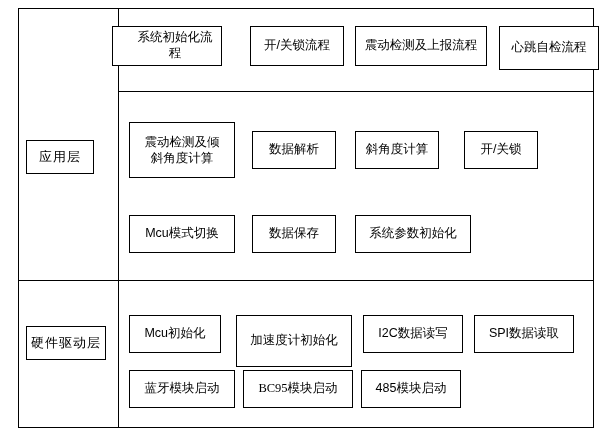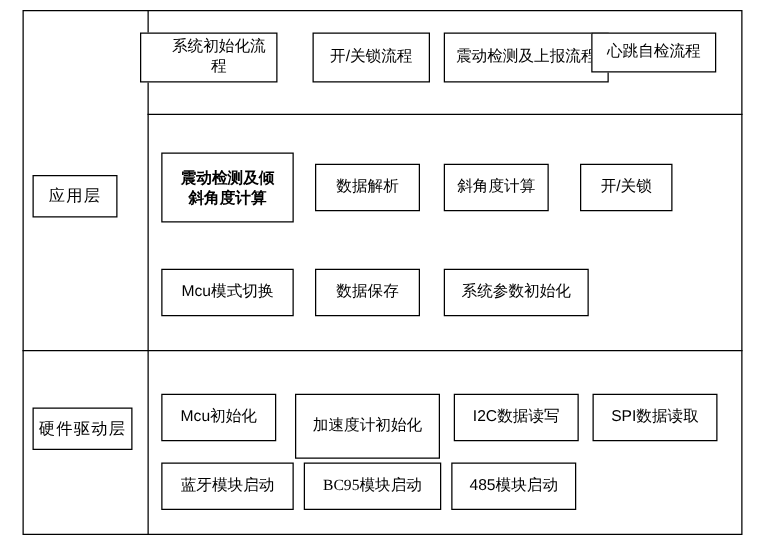--- a/index.html
+++ b/index.html
@@ -115,23 +115,23 @@
   <div class="layer-name" id="layer-name-app">应用层</div>
 
   <div class="layer-name" id="layer-name-hal">硬件驱动层</div>
 
   <div class="node" style="left:112px; top:26px; width:110px; height:40px;padding-left:20px;">系统初始化流程</div>
 
   <div class="node" style="left:250px; top:26px; width:94px; height:40px;">开/关锁流程</div>
 
   <div class="node" style="left:355px; top:26px; width:132px; height:40px;">震动检测及上报流程</div>
 
-  <div class="node" style="left:473px; top:26px; width:100px; height:32px;">心跳自检流程</div>
+  <div class="node" style="left:499px; top:26px; width:100px; height:44px;">心跳自检流程</div>
 
-  <div class="node two-line" style="left:129px; top:122px; width:106px; height:56px; white-space:pre-line;font-weight:bold;">震动检测及倾
+  <div class="node two-line" style="left:129px; top:122px; width:106px; height:56px; white-space:pre-line;">震动检测及倾
 斜角度计算</div>
 
   <div class="node" style="left:252px; top:131px; width:84px; height:38px;">数据解析</div>
 
   <div class="node" style="left:355px; top:131px; width:84px; height:38px;">斜角度计算</div>
 
   <div class="node" style="left:464px; top:131px; width:74px; height:38px;">开/关锁</div>
 
   <div class="node" style="left:129px; top:215px; width:106px; height:38px;">Mcu模式切换</div>
 

